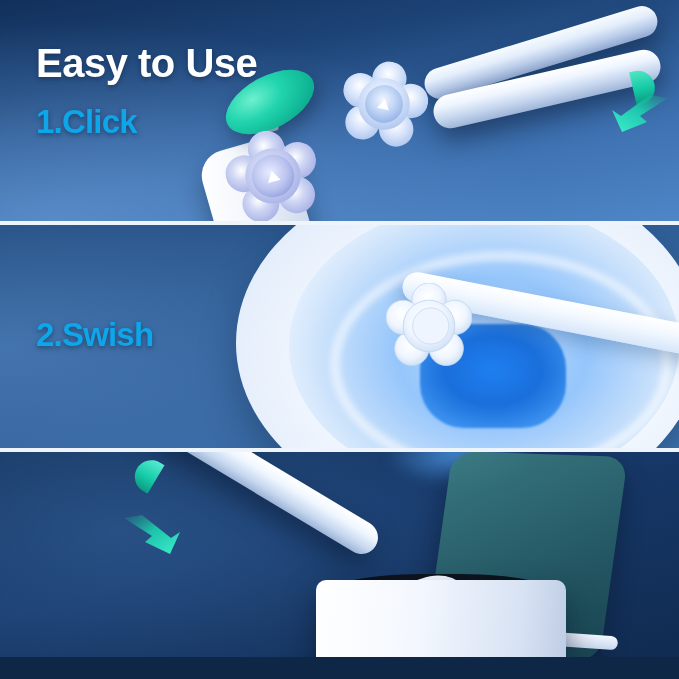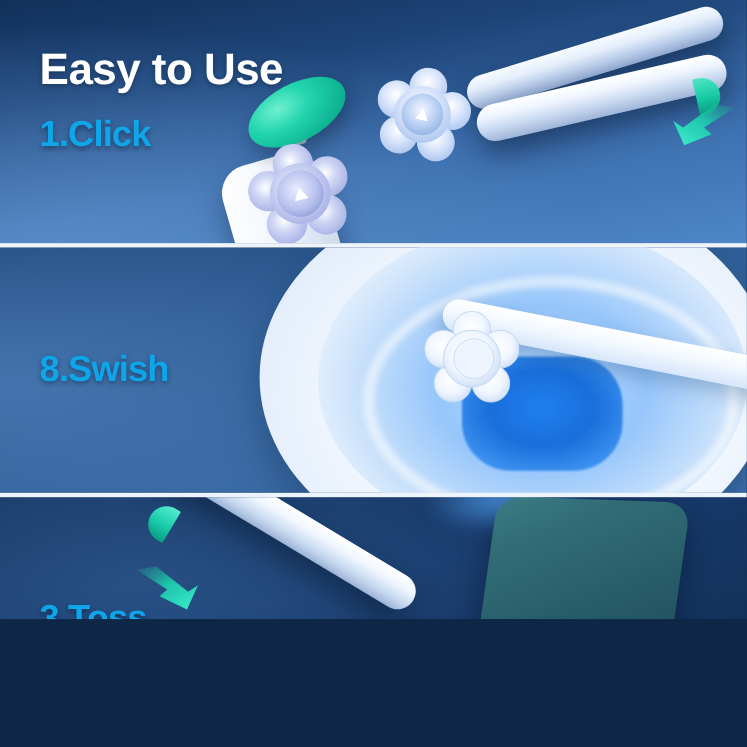--- a/index.html
+++ b/index.html
@@ -6,21 +6,21 @@
     margin: 0;
     padding: 0;
     background: #0f2747;
   }
   body {
     font-family: "Liberation Sans", sans-serif;
   }
   #infographic {
     position: relative;
     width: 679px;
-    height: 563px;
+    height: 657px;
     overflow: hidden;
     background: #14315a;
   }
 
   
   .panel {
     position: absolute;
     left: 0;
     width: 679px;
     overflow: hidden;
@@ -459,16 +459,15 @@
     <div id="bin-inner-pad"></div>
     <div id="bin-body"></div>
   </section>
 
   <div class="divider" id="divider-1"></div>
   <div class="divider" id="divider-2"></div>
 
   <h1 class="headline">Easy to Use</h1>
 
   <div class="step-label" id="label-click">1.Click</div>
-  <div class="step-label" id="label-swish">8.Swish</div>
-  <div class="step-label" id="label-toss">3.Toss</div>
+  <div class="step-label" id="label-swish">2.Swish</div>
 
 </div>
 
 </body></html>

